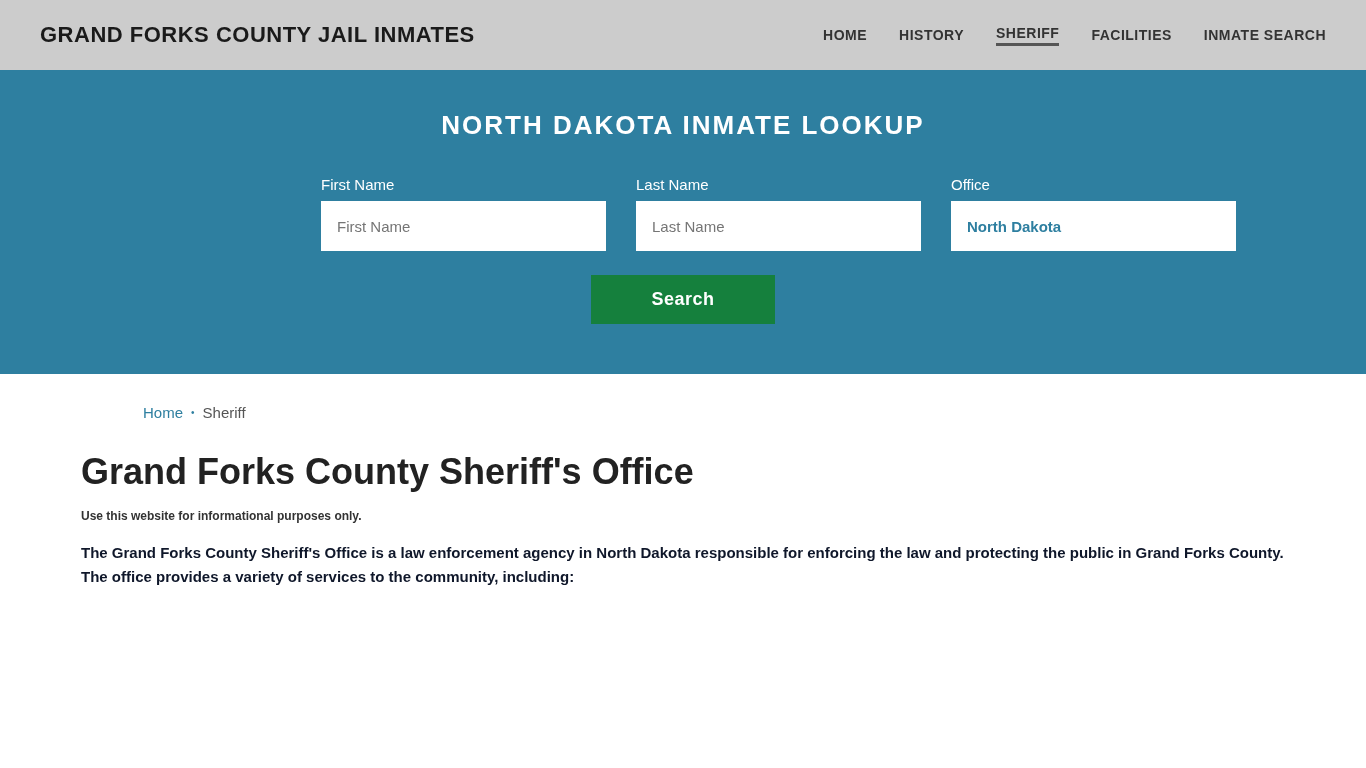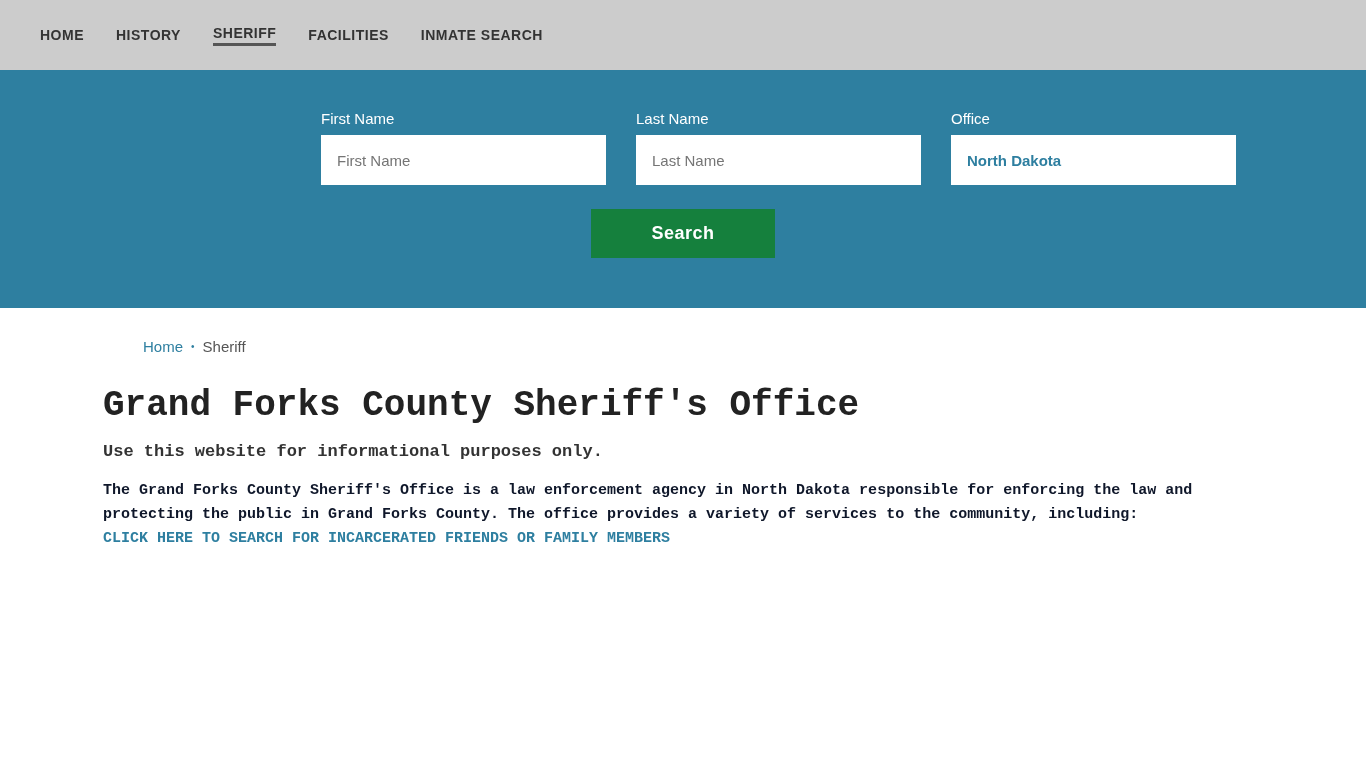--- a/index.html
+++ b/index.html
@@ -144,33 +144,32 @@
       color: #2e7fa0;
       font-size: 10px;
     }
 
     .breadcrumb-current {
       color: #555;
     }
 
     
     .content {
-      padding: 20px 103px 40px;
-      font-family: Liberation Mono, monospace;
+      padding: 20px 81px 40px;
     }
 
     .page-title {
       font-size: 36px;
       font-weight: 700;
       color: #222;
       margin-bottom: 16px;
     }
 
     .subtitle-bold {
-      font-size: 17px;
+      font-size: 12px;
       font-weight: 700;
       color: #333;
       margin-bottom: 18px;
     }
 
     .description-bold {
       font-size: 15px;
       font-weight: 700;
       color: #0f172a;
       margin-bottom: 2px;
@@ -183,30 +182,32 @@
       font-weight: 700;
       text-decoration: none;
       text-transform: uppercase;
       cursor: pointer;
     }
   </style>
 </head>
 <body>
 
 <header class="header">
+  <div class="header-title">GRAND FORKS COUNTY JAIL INMATES</div>
   <nav class="nav">
     <a class="nav-item">HOME</a>
     <a class="nav-item">HISTORY</a>
     <a class="nav-item active">SHERIFF</a>
     <a class="nav-item">FACILITIES</a>
     <a class="nav-item">INMATE SEARCH</a>
   </nav>
 </header>
 
 <section class="search-section">
+  <h2 class="search-title">NORTH DAKOTA INMATE LOOKUP</h2>
 
   <div class="search-form">
     <div class="form-fields">
 
       <div class="form-group">
         <label class="form-label">First Name</label>
         <input class="form-input" type="text" placeholder="First Name" style="">
       </div>
 
       <div class="form-group">
@@ -231,14 +232,13 @@
   <span class="breadcrumb-current">Sheriff</span>
 </div>
 
 <div class="content">
   <h1 class="page-title">Grand Forks County Sheriff's Office</h1>
 
   <p class="subtitle-bold">Use this website for informational purposes only.</p>
 
   <p class="description-bold">The Grand Forks County Sheriff's Office is a law enforcement agency in North Dakota responsible for enforcing the law and protecting the public in Grand Forks County. The office provides a variety of services to the community, including:</p>
 
-  <a class="click-link" href="#">CLICK HERE to Search for Incarcerated Friends or Family Members</a>
 </div>
 
 </body></html>

